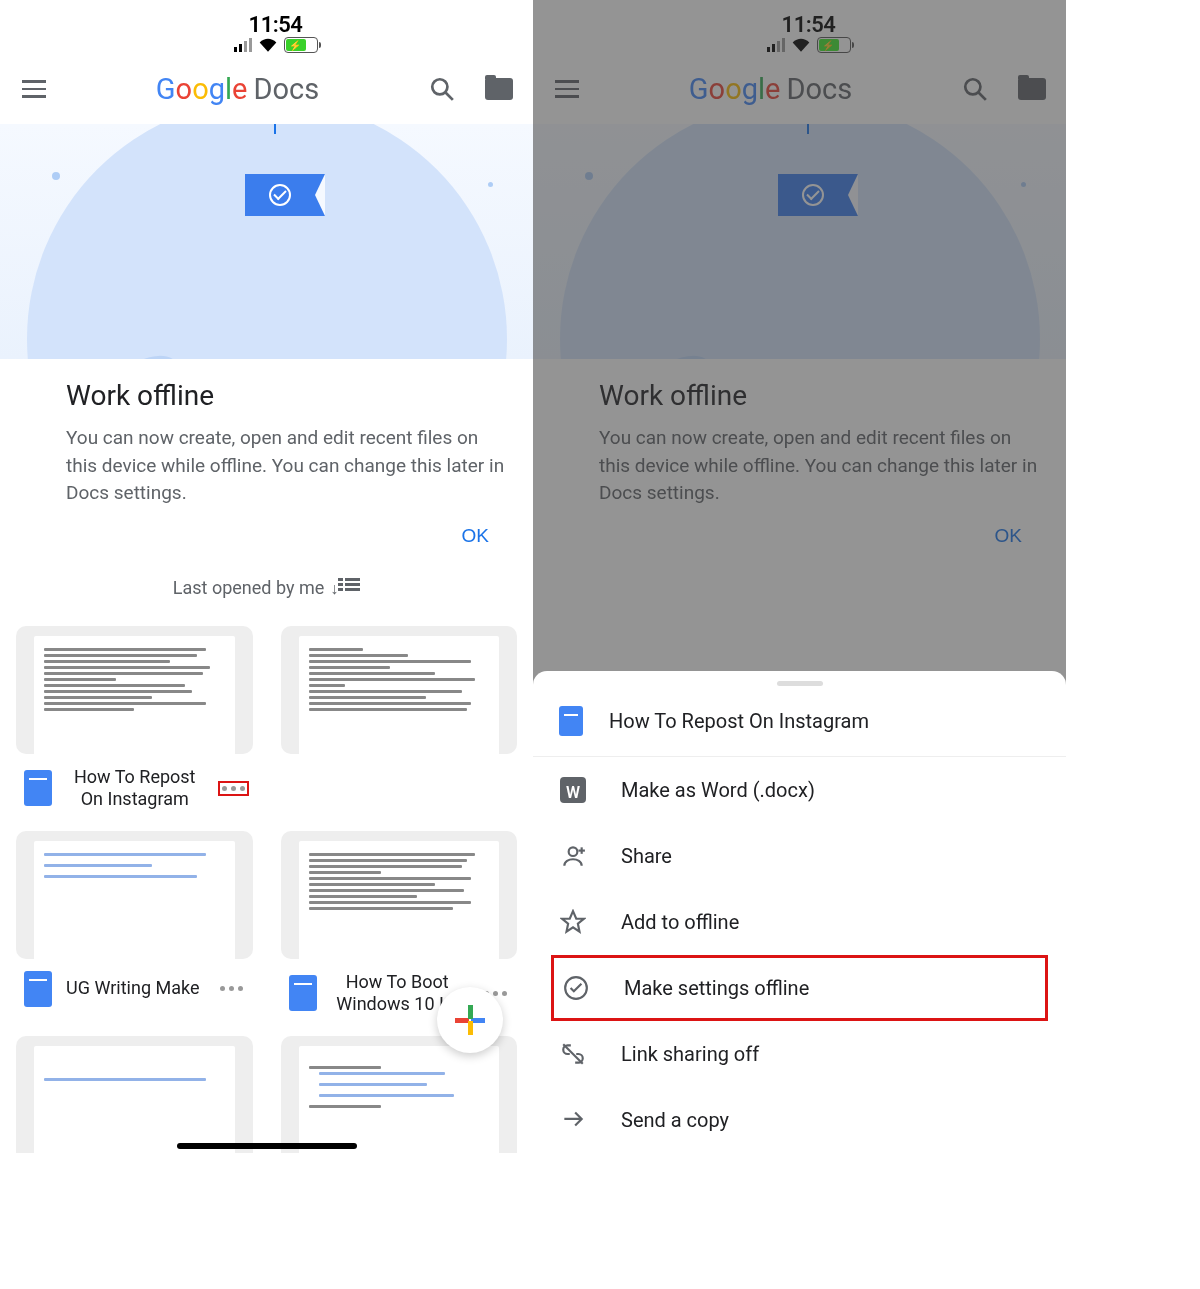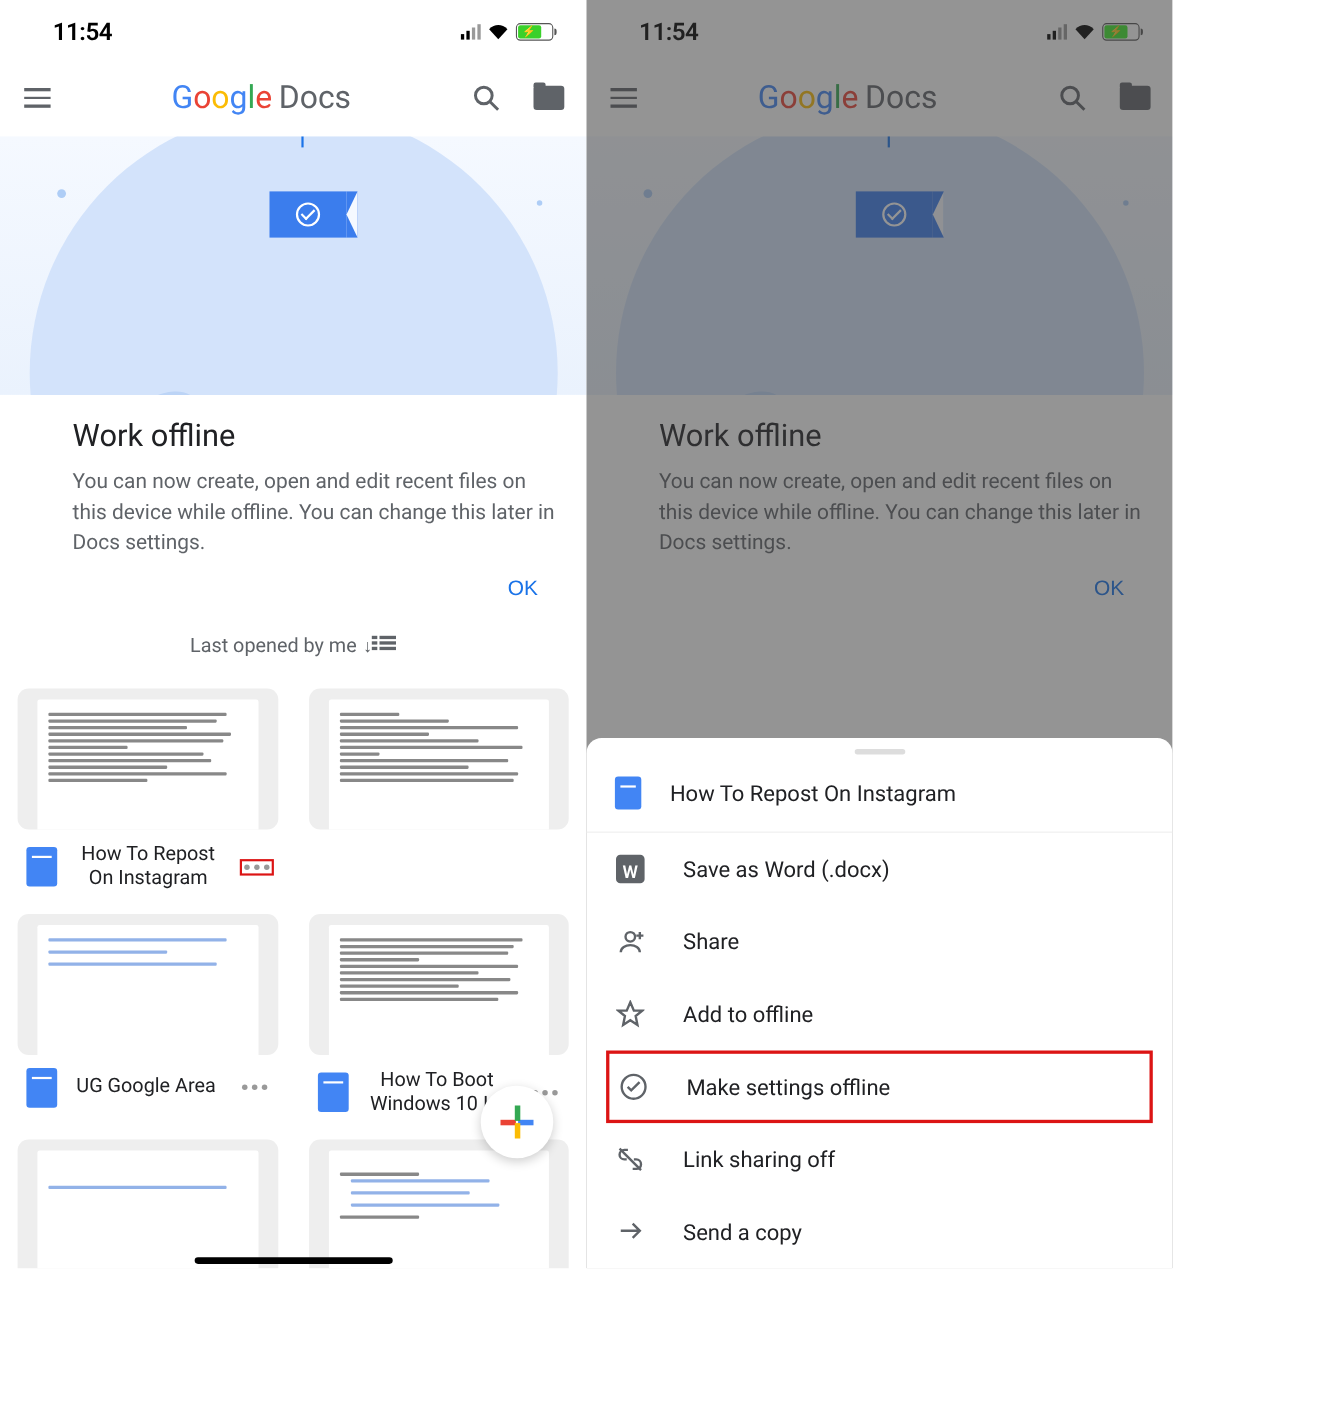--- a/index.html
+++ b/index.html
@@ -1,19 +1,19 @@
 <!DOCTYPE html>
 <html><head>
 <meta charset="utf-8">
 <style>
   * { box-sizing: border-box; margin: 0; padding: 0; }
   body { font-family: -apple-system, Roboto, Arial, sans-serif; background: #fff; width: 1200px; height: 1289px; overflow: hidden; }
   .container { display: flex; width: 1200px; height: 1289px; }
   .phone { width: 533px; height: 1153px; position: relative; background: #fff; overflow: hidden; }
-  .status-bar { display: flex; justify-content: space-between; align-items: center; padding: 12px 30px 8px 48px; height: 54px; }
+  .status-bar { display: flex; justify-content: space-between; align-items: center; padding: 12px 30px 8px 48px; height: 54px; flex-direction: column; }
   .status-time { font-size: 22px; font-weight: 600; letter-spacing: -0.5px; }
   .status-icons { display: flex; align-items: center; gap: 6px; }
   .signal-bars { display: flex; align-items: flex-end; gap: 2px; height: 14px; }
   .bar { width: 3px; background: #999; }
   .bar.on { background: #000; }
   .b1{height:5px}.b2{height:8px}.b3{height:11px}.b4{height:14px}
   .wifi-icon { width: 20px; height: 16px; }
   .battery { width: 34px; height: 16px; border: 1.5px solid #555; border-radius: 4px; position: relative; background: #fff; }
   .battery::after { content:""; position:absolute; right:-4px; top:4px; width:2px; height:6px; background:#555; border-radius:0 2px 2px 0;}
   .battery-fill { position:absolute; left:1px; top:1px; bottom:1px; width: 65%; background:#3ad12a; border-radius:2px; display:flex; align-items:center; justify-content:center;}
@@ -247,21 +247,21 @@
     <div class="doc-item">
       <div class="thumb">
             <div class="thumb-inner">
               <div class="tlink" style="width:90%"></div>
               <div class="tlink" style="width:60%"></div>
               <div class="tlink" style="width:85%"></div>
             </div>
           </div>
       <div class="doc-meta">
         <div class="doc-icon"></div>
-        <div class="doc-title">UG Google Area</div>
+        <div class="doc-title">UG Writing Make</div>
         <div class="dots">
               <span></span>
               <span></span>
               <span></span>
             </div>
       </div>
     </div>
     <div class="doc-item">
       <div class="thumb">
             <div class="thumb-inner">
@@ -398,21 +398,21 @@
     <div class="sheet-handle"></div>
     <div class="sheet-header">
       <div class="doc-icon" style="width:24px;height:30px"></div>
       <div class="sheet-title">How To Repost On Instagram</div>
     </div>
 
     <div class="sheet-item">
       <div class="sicon">
             <div class="doc-icon word" style="width:26px;height:26px;border-radius:4px"></div>
           </div>
-      <div class="slabel">Save as Word (.docx)</div>
+      <div class="slabel">Make as Word (.docx)</div>
     </div>
     <div class="sheet-item">
       <div class="sicon">
             <svg class="svg-icon" viewBox="0 0 24 24">
               <circle cx="12" cy="8" r="4"></circle>
               <path d="M4 21c0-4 4-6 8-6s8 2 8 6"></path>
               <line x1="20" y1="4" x2="20" y2="10"></line>
               <line x1="17" y1="7" x2="23" y2="7"></line>
             </svg>
           </div>

